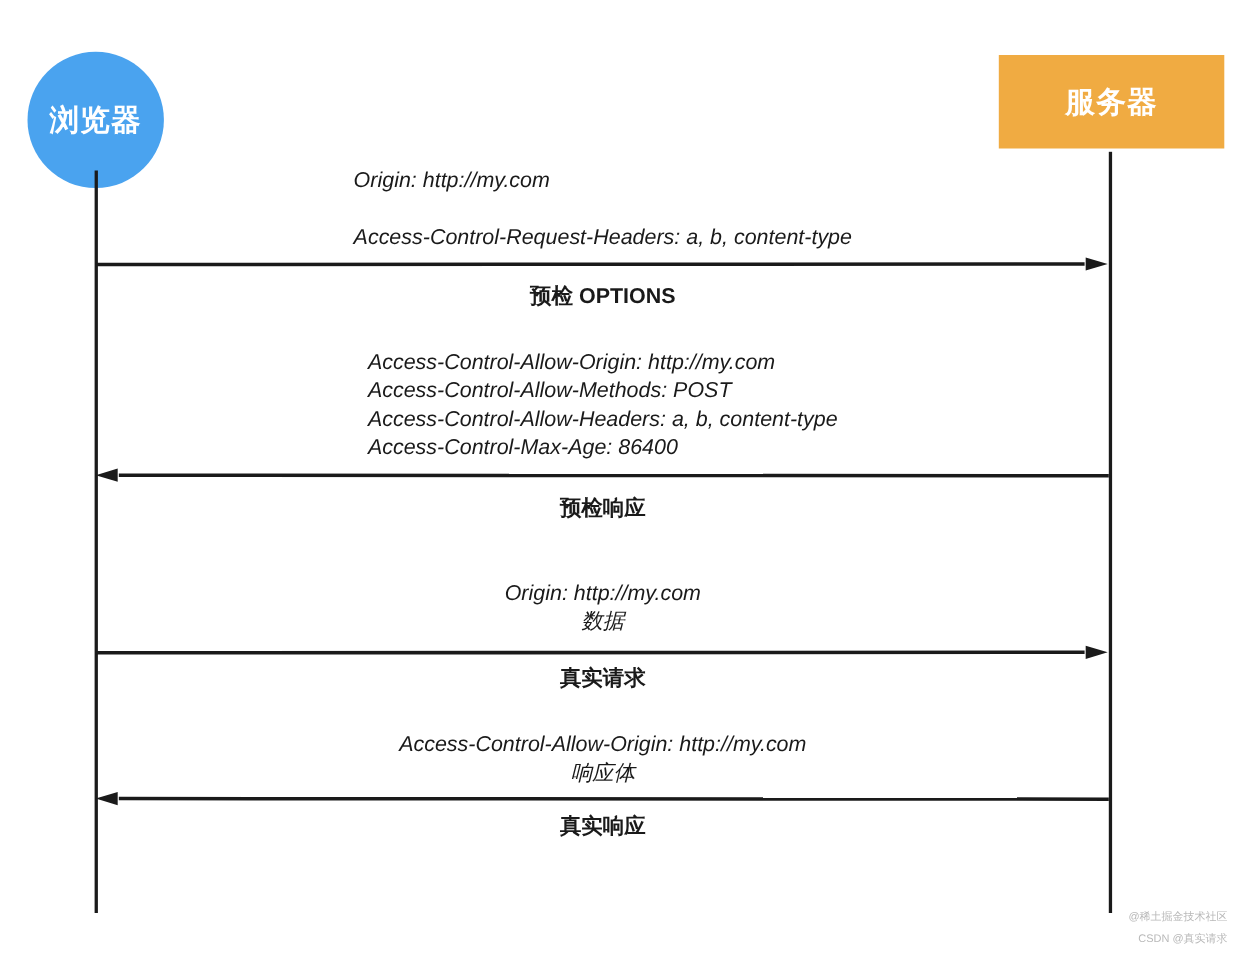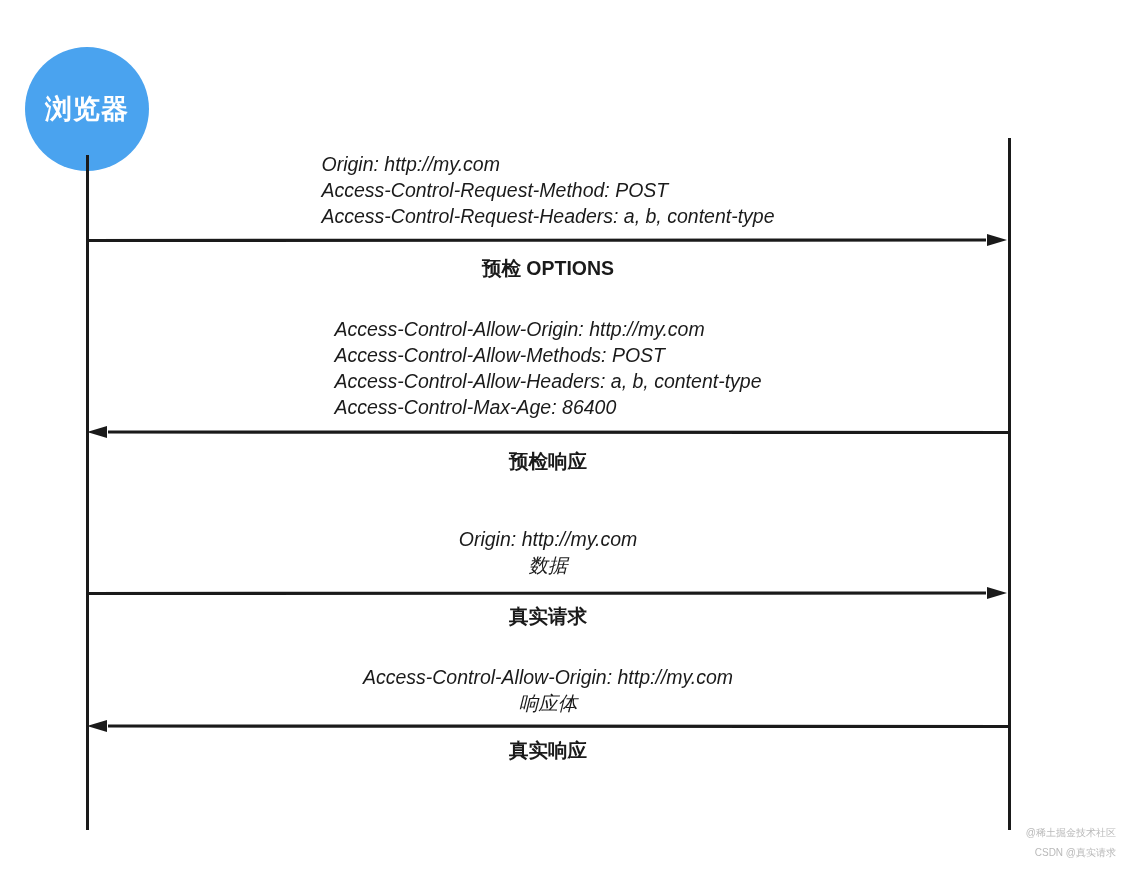--- a/index.html
+++ b/index.html
@@ -106,28 +106,31 @@
   .wm2 { top: 846px; }
 </style>
 </head>
 <body>
 
 <div id="canvas">
 
   <div class="actor-circle">
     <span>浏览器</span>
   </div>
+  <div class="actor-box">
+    <span>服务器</span>
+  </div>
 
   <div class="lifeline left"></div>
   <div class="lifeline right"></div>
 
   <div class="msg-block" style="left:88px; top:151px; width:920px;">
     <span class="hdr-left">
       <span>Origin: http://my.com</span><br>
-      <span>Access-Control-Request-Method: POST</span><br>
+      <br>
       <span>Access-Control-Request-Headers: a, b, content-type</span>
     </span>
   </div>
   <div class="arrow" style="left:86px; top:233px; width:924px;">
     <svg width="924" height="14" viewBox="0 0 924 14">
       <path d="M2 7.5 L900 7.0" stroke="#1a1a1a" stroke-width="3.2" fill="none"></path>
       <path d="M901 1 L921 7 L901 13 Z" fill="#1a1a1a"></path>
     </svg>
   </div>
   <div class="msg-label" style="left:88px; top:255px; width:920px;">预检 OPTIONS</div>

